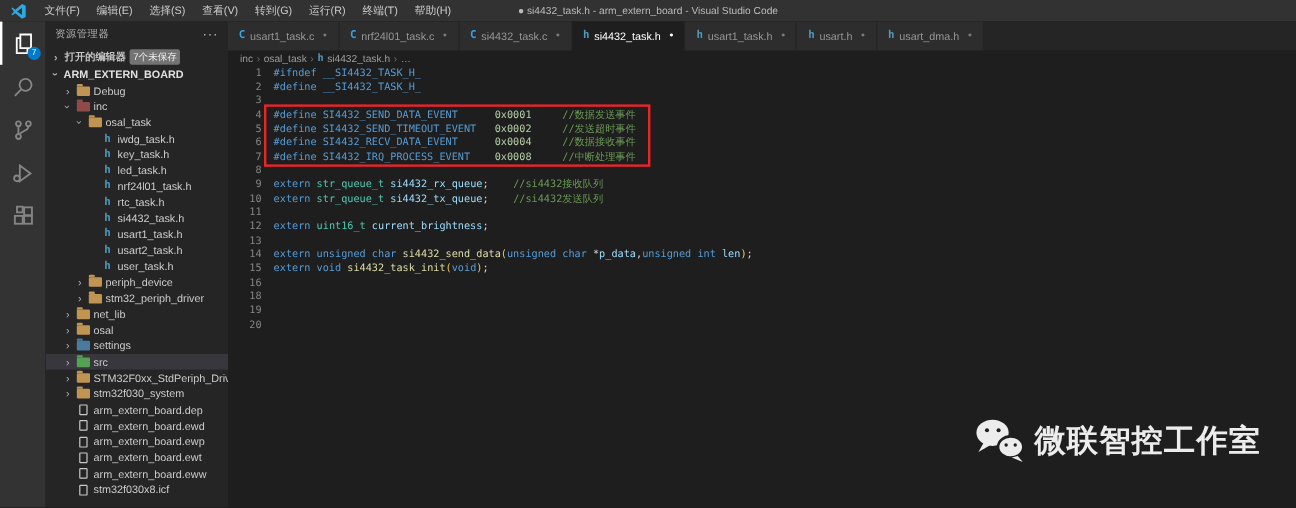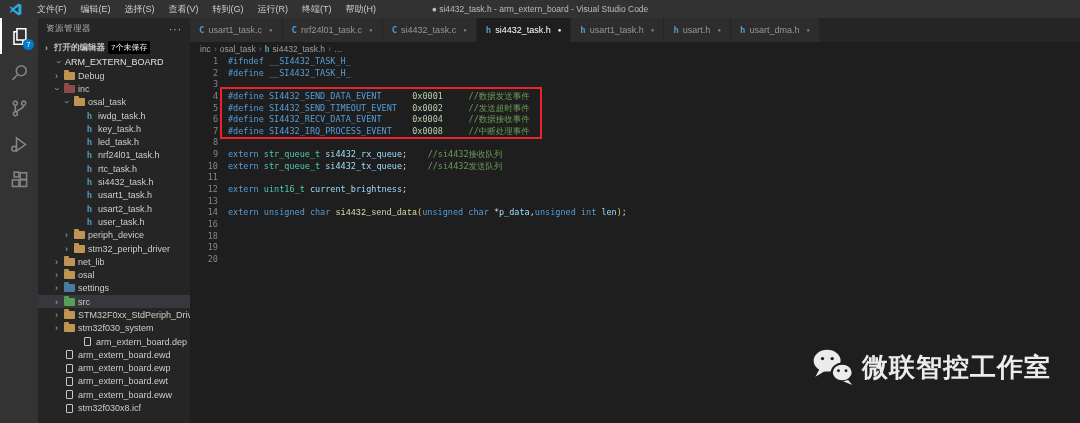--- a/index.html
+++ b/index.html
@@ -29,24 +29,24 @@
     background:#007acc; border-radius:6px; color:#fff; font-size:7px; line-height:11px;
     text-align:center; padding:0 2px; }
 
   
   .sidebar { width:152px; background:#252526; color:#cccccc; flex:0 0 auto; overflow:hidden; }
   .sb-title { height:22px; display:flex; align-items:center; justify-content:space-between;
     padding:0 8px; font-size:8.5px; color:#b0b0b0; letter-spacing:.5px; }
   .sb-actions { color:#c5c5c5; font-size:10px; letter-spacing:1px; cursor:pointer; }
   .open-editors { height:15px; display:flex; align-items:center; font-size:8.5px;
     font-weight:bold; color:#c5c5c5; padding-left:4px; gap:3px; }
-  .oe-badge { background:#000000; color:#f0f0f0; font-weight:normal; font-size:8px;
+  .oe-badge { background:#737373; color:#f0f0f0; font-weight:normal; font-size:8px;
     padding:1px 3px; border-radius:2px; }
-  .root-row { height:14px; display:flex; align-items:center; font-size:9px; font-weight:normal;
-    color:#e0e0e0; padding-left:16px; gap:2px; }
+  .root-row { height:14px; display:flex; align-items:center; font-size:9px; font-weight:bold;
+    color:#e0e0e0; padding-left:4px; gap:2px; }
   .chev { width:9px; display:inline-block; color:#b0b0b0; font-size:9px; text-align:center;
     flex:0 0 auto; font-style:normal; }
   .chev.exp { transform:rotate(90deg); }
   .trow { height:13.3px; display:flex; align-items:center; font-size:9px; color:#cccccc;
     white-space:nowrap; cursor:pointer; gap:3px; }
   .trow.sel { background:#37373d; }
   .ficon { width:11px; height:8px; background:var(--fc,#c09553); border-radius:1px;
     position:relative; flex:0 0 auto; }
   .ficon::before { content:""; position:absolute; top:-2px; left:0; width:5px; height:2px;
     background:inherit; border-radius:1px 1px 0 0; }
@@ -72,21 +72,21 @@
   .bc-hicon { color:#519aba; font-weight:bold; font-family:"DejaVu Sans Mono", monospace; }
 
   .codearea { position:relative; flex:1; font-family:"DejaVu Sans Mono", monospace;
     font-size:8.5px; line-height:11.65px; overflow:hidden; }
   .codeline { display:flex; height:11.65px; white-space:pre; }
   .lnum { width:28px; text-align:right; color:#858585; flex:0 0 auto; }
   .lcode { padding-left:10px; }
   .kw  { color:#569cd6; }
   .type{ color:#4ec9b0;text-align:right; }
   .var { color:#9cdcfe; }
-  .fn  { color:#dcdcaa;font-family:Liberation Mono, monospace; }
+  .fn  { color:#dcdcaa; }
   .num { color:#b5cea8; }
   .com { color:#6a9955; }
   .pun { color:#d4d4d4; }
   .par { color:#e8c855; }
   .pl  { color:#d4d4d4; }
   .hlbox { position:absolute; left:30px; top:31px; width:322px; height:52px;
     border:2px solid #e8252a; pointer-events:none; }
 
   
   .watermark { position:absolute; left:812px; top:348px; display:flex; align-items:center;
@@ -265,21 +265,21 @@
           <div class="trow" style="padding-left: 14px;">
             <span class="chev">›</span>
             <span class="ficon" style="--fc:#c09553"></span>
             <span>STM32F0xx_StdPeriph_Driver</span>
           </div>
           <div class="trow" style="padding-left: 14px;">
             <span class="chev">›</span>
             <span class="ficon" style="--fc:#c09553"></span>
             <span>stm32f030_system</span>
           </div>
-          <div class="trow" style="padding-left: 32px;">
+          <div class="trow" style="padding-left: 14px;">
             <span class="chev"></span>
             <span class="picon"></span>
             <span>arm_extern_board.dep</span>
           </div>
           <div class="trow" style="padding-left: 14px;">
             <span class="chev"></span>
             <span class="picon"></span>
             <span>arm_extern_board.ewd</span>
           </div>
           <div class="trow" style="padding-left: 14px;">
@@ -362,20 +362,21 @@
             <div class="codeline"><span class="lnum">5</span><span class="lcode"><span class="kw">#define SI4432_SEND_TIMEOUT_EVENT</span><span class="pl">   </span><span class="num">0x0002</span><span class="pl">     </span><span class="com">//发送超时事件</span></span></div>
             <div class="codeline"><span class="lnum">6</span><span class="lcode"><span class="kw">#define SI4432_RECV_DATA_EVENT</span><span class="pl">      </span><span class="num">0x0004</span><span class="pl">     </span><span class="com">//数据接收事件</span></span></div>
             <div class="codeline"><span class="lnum">7</span><span class="lcode"><span class="kw">#define SI4432_IRQ_PROCESS_EVENT</span><span class="pl">    </span><span class="num">0x0008</span><span class="pl">     </span><span class="com">//中断处理事件</span></span></div>
             <div class="codeline"><span class="lnum">8</span><span class="lcode"></span></div>
             <div class="codeline"><span class="lnum">9</span><span class="lcode"><span class="kw">extern </span><span class="type">str_queue_t </span><span class="var">si4432_rx_queue</span><span class="pun">;</span><span class="pl">    </span><span class="com">//si4432接收队列</span></span></div>
             <div class="codeline"><span class="lnum">10</span><span class="lcode"><span class="kw">extern </span><span class="type">str_queue_t </span><span class="var">si4432_tx_queue</span><span class="pun">;</span><span class="pl">    </span><span class="com">//si4432发送队列</span></span></div>
             <div class="codeline"><span class="lnum">11</span></div>
             <div class="codeline"><span class="lnum">12</span><span class="lcode"><span class="kw">extern </span><span class="type">uint16_t </span><span class="var">current_brightness</span><span class="pun">;</span></span></div>
             <div class="codeline"><span class="lnum">13</span><span class="lcode"></span></div>
             <div class="codeline"><span class="lnum">14</span><span class="lcode"><span class="kw">extern unsigned char </span><span class="fn">si4432_send_data</span><span class="par">(</span><span class="kw">unsigned char </span><span class="pun">*</span><span class="var">p_data</span><span class="pun">,</span><span class="kw">unsigned int </span><span class="var">len</span><span class="par">)</span><span class="pun">;</span></span></div>
+            <div class="codeline"><span class="lnum">15</span><span class="lcode"><span class="kw">extern void </span><span class="fn">si4432_task_init</span><span class="par">(</span><span class="kw">void</span><span class="par">)</span><span class="pun">;</span></span></div>
             <div class="codeline"><span class="lnum">16</span><span class="lcode"></span></div>
             <div class="codeline"><span class="lnum">18</span><span class="lcode"></span></div>
             <div class="codeline"><span class="lnum">19</span><span class="lcode"></span></div>
             <div class="codeline"><span class="lnum">20</span><span class="lcode"></span></div>
           </div>
         <div class="hlbox" style="border-color: rgb(232, 37, 42);"></div>
       </div>
     </div>
   </div>
 

